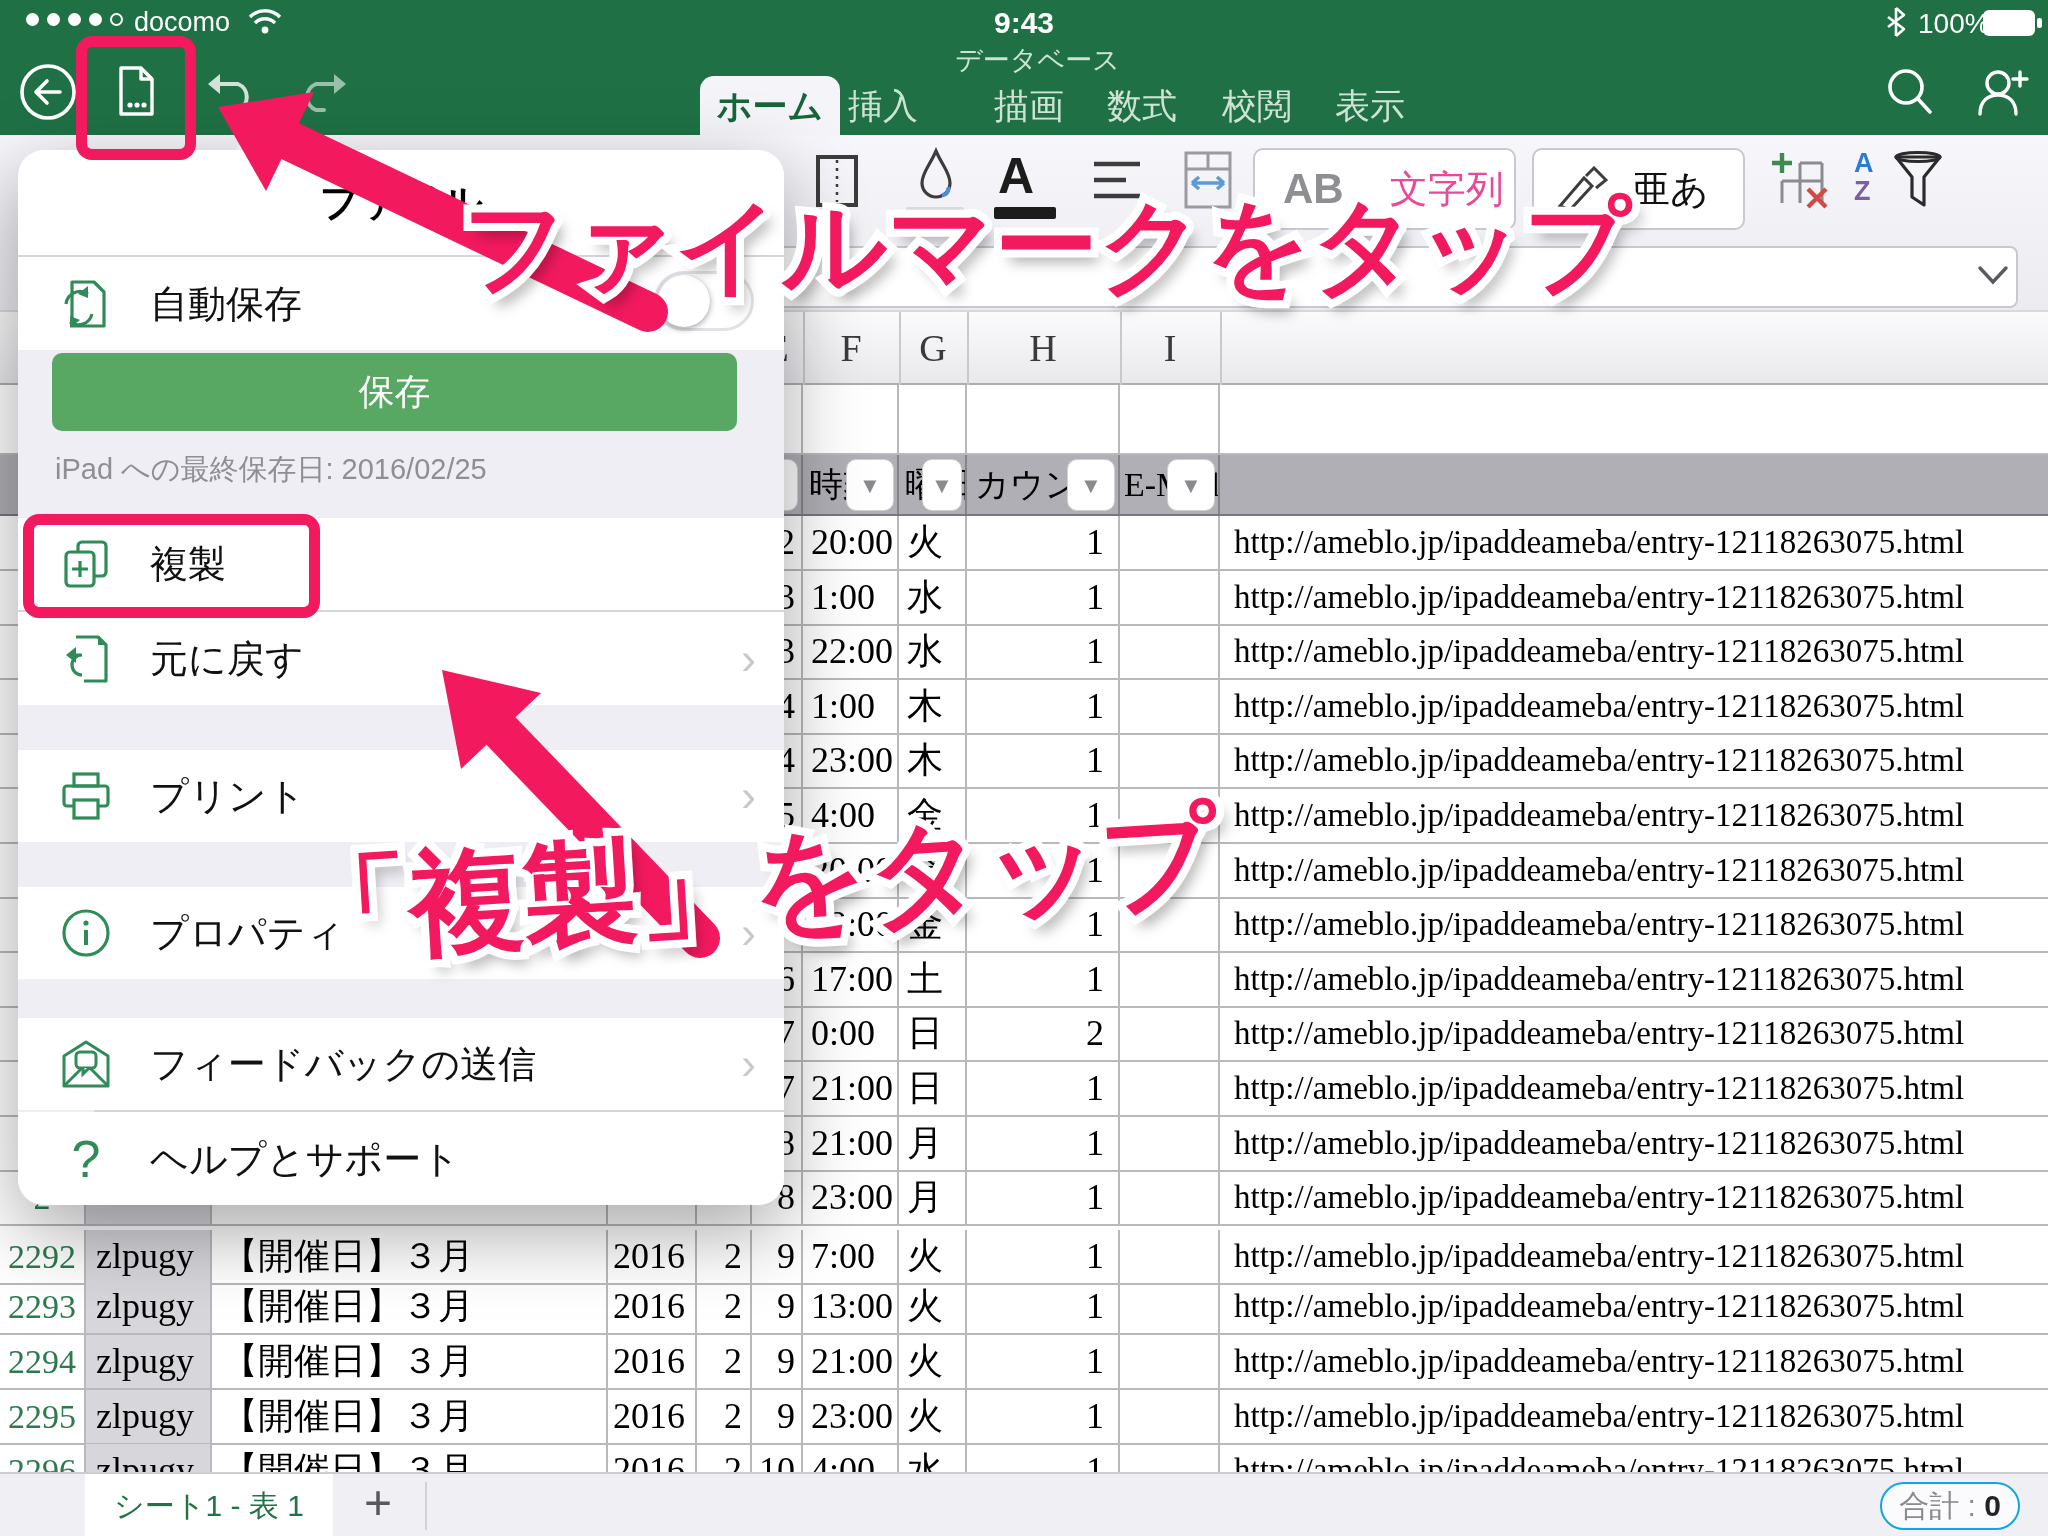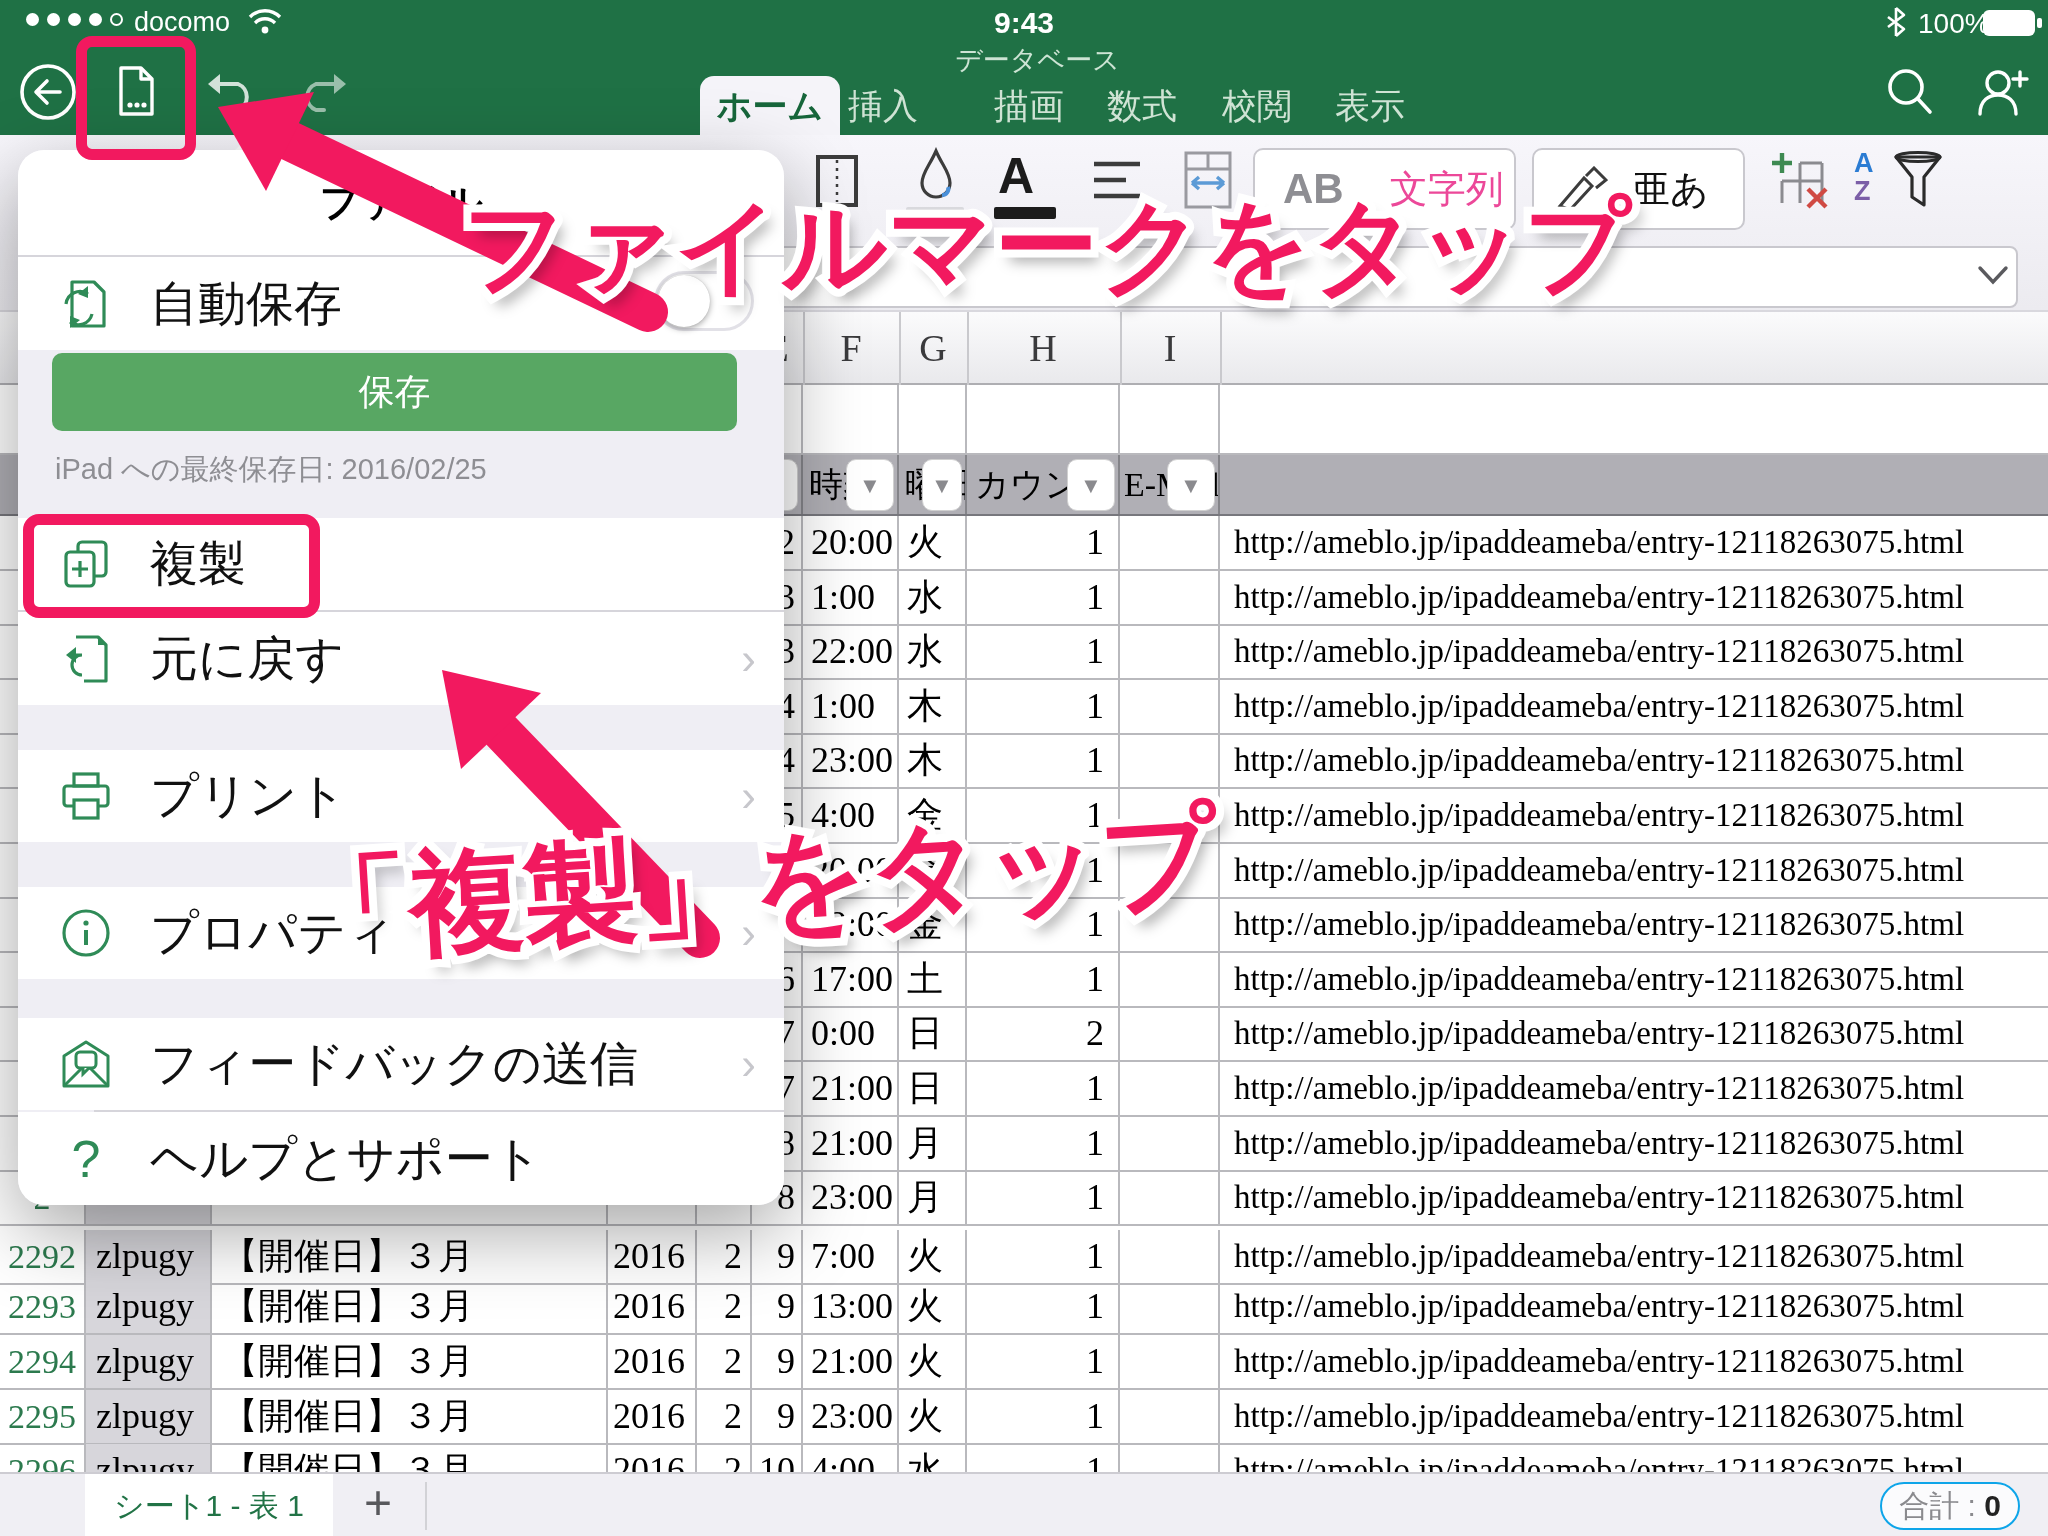--- a/index.html
+++ b/index.html
@@ -72,21 +72,21 @@
   #sum-pill { left:1880px; top:8px; width:140px; height:48px; border:2px solid #0ea5e9; border-radius:24px;
     background:#fbfbfd; text-align:center; line-height:44px; font-size:30px; color:#8a8a8e; }
   #sum-pill b { color:#222; font-weight:bold; }
 
   
   #menu { left:18px; top:150px; width:766px; height:1055px; background:#efeef4; border-radius:26px;
     overflow:hidden; z-index:5; box-shadow:0 26px 80px rgba(0,0,0,.35); }
   #menu-caret { left:233px; top:118px; width:0; height:0; border-left:35px solid transparent;
     border-right:35px solid transparent; border-bottom:34px solid #fff; z-index:5; }
   .mrow { left:0; width:766px; background:#fff; }
-  .mrow .lbl { position:absolute; left:132px; top:50%; transform:translateY(-50%); font-size:48px; color:#111; }
+  .mrow .lbl { position:absolute; left:132px; top:50%; transform:translateY(-50%); font-size:38px; color:#111; }
   .mrow .micon { position:absolute; left:40px; top:50%; transform:translateY(-50%); width:56px; height:56px; }
   .mrow .chev { position:absolute; right:28px; top:50%; transform:translateY(-50%); font-size:44px; color:#c7c7cc; }
   .mdivider { left:0; width:766px; height:2px; background:#d6d5db; }
   #menu-title { left:0; top:0; width:766px; height:105px; background:#fff; text-align:center;
     line-height:105px; font-size:40px; font-weight:600; color:#000; }
   #save-btn { left:34px; top:203px; width:685px; height:78px; background:#58A763; border-radius:10px;
     color:#fff; text-align:center; line-height:78px; font-size:36px; }
   #last-saved { left:37px; top:300px; font-size:29px; color:#8e8e93; }
   #autosave-toggle { left:636px; top:121px; width:100px; height:60px; border:3px solid #e2e1e7;
     border-radius:30px; background:#fff; }

